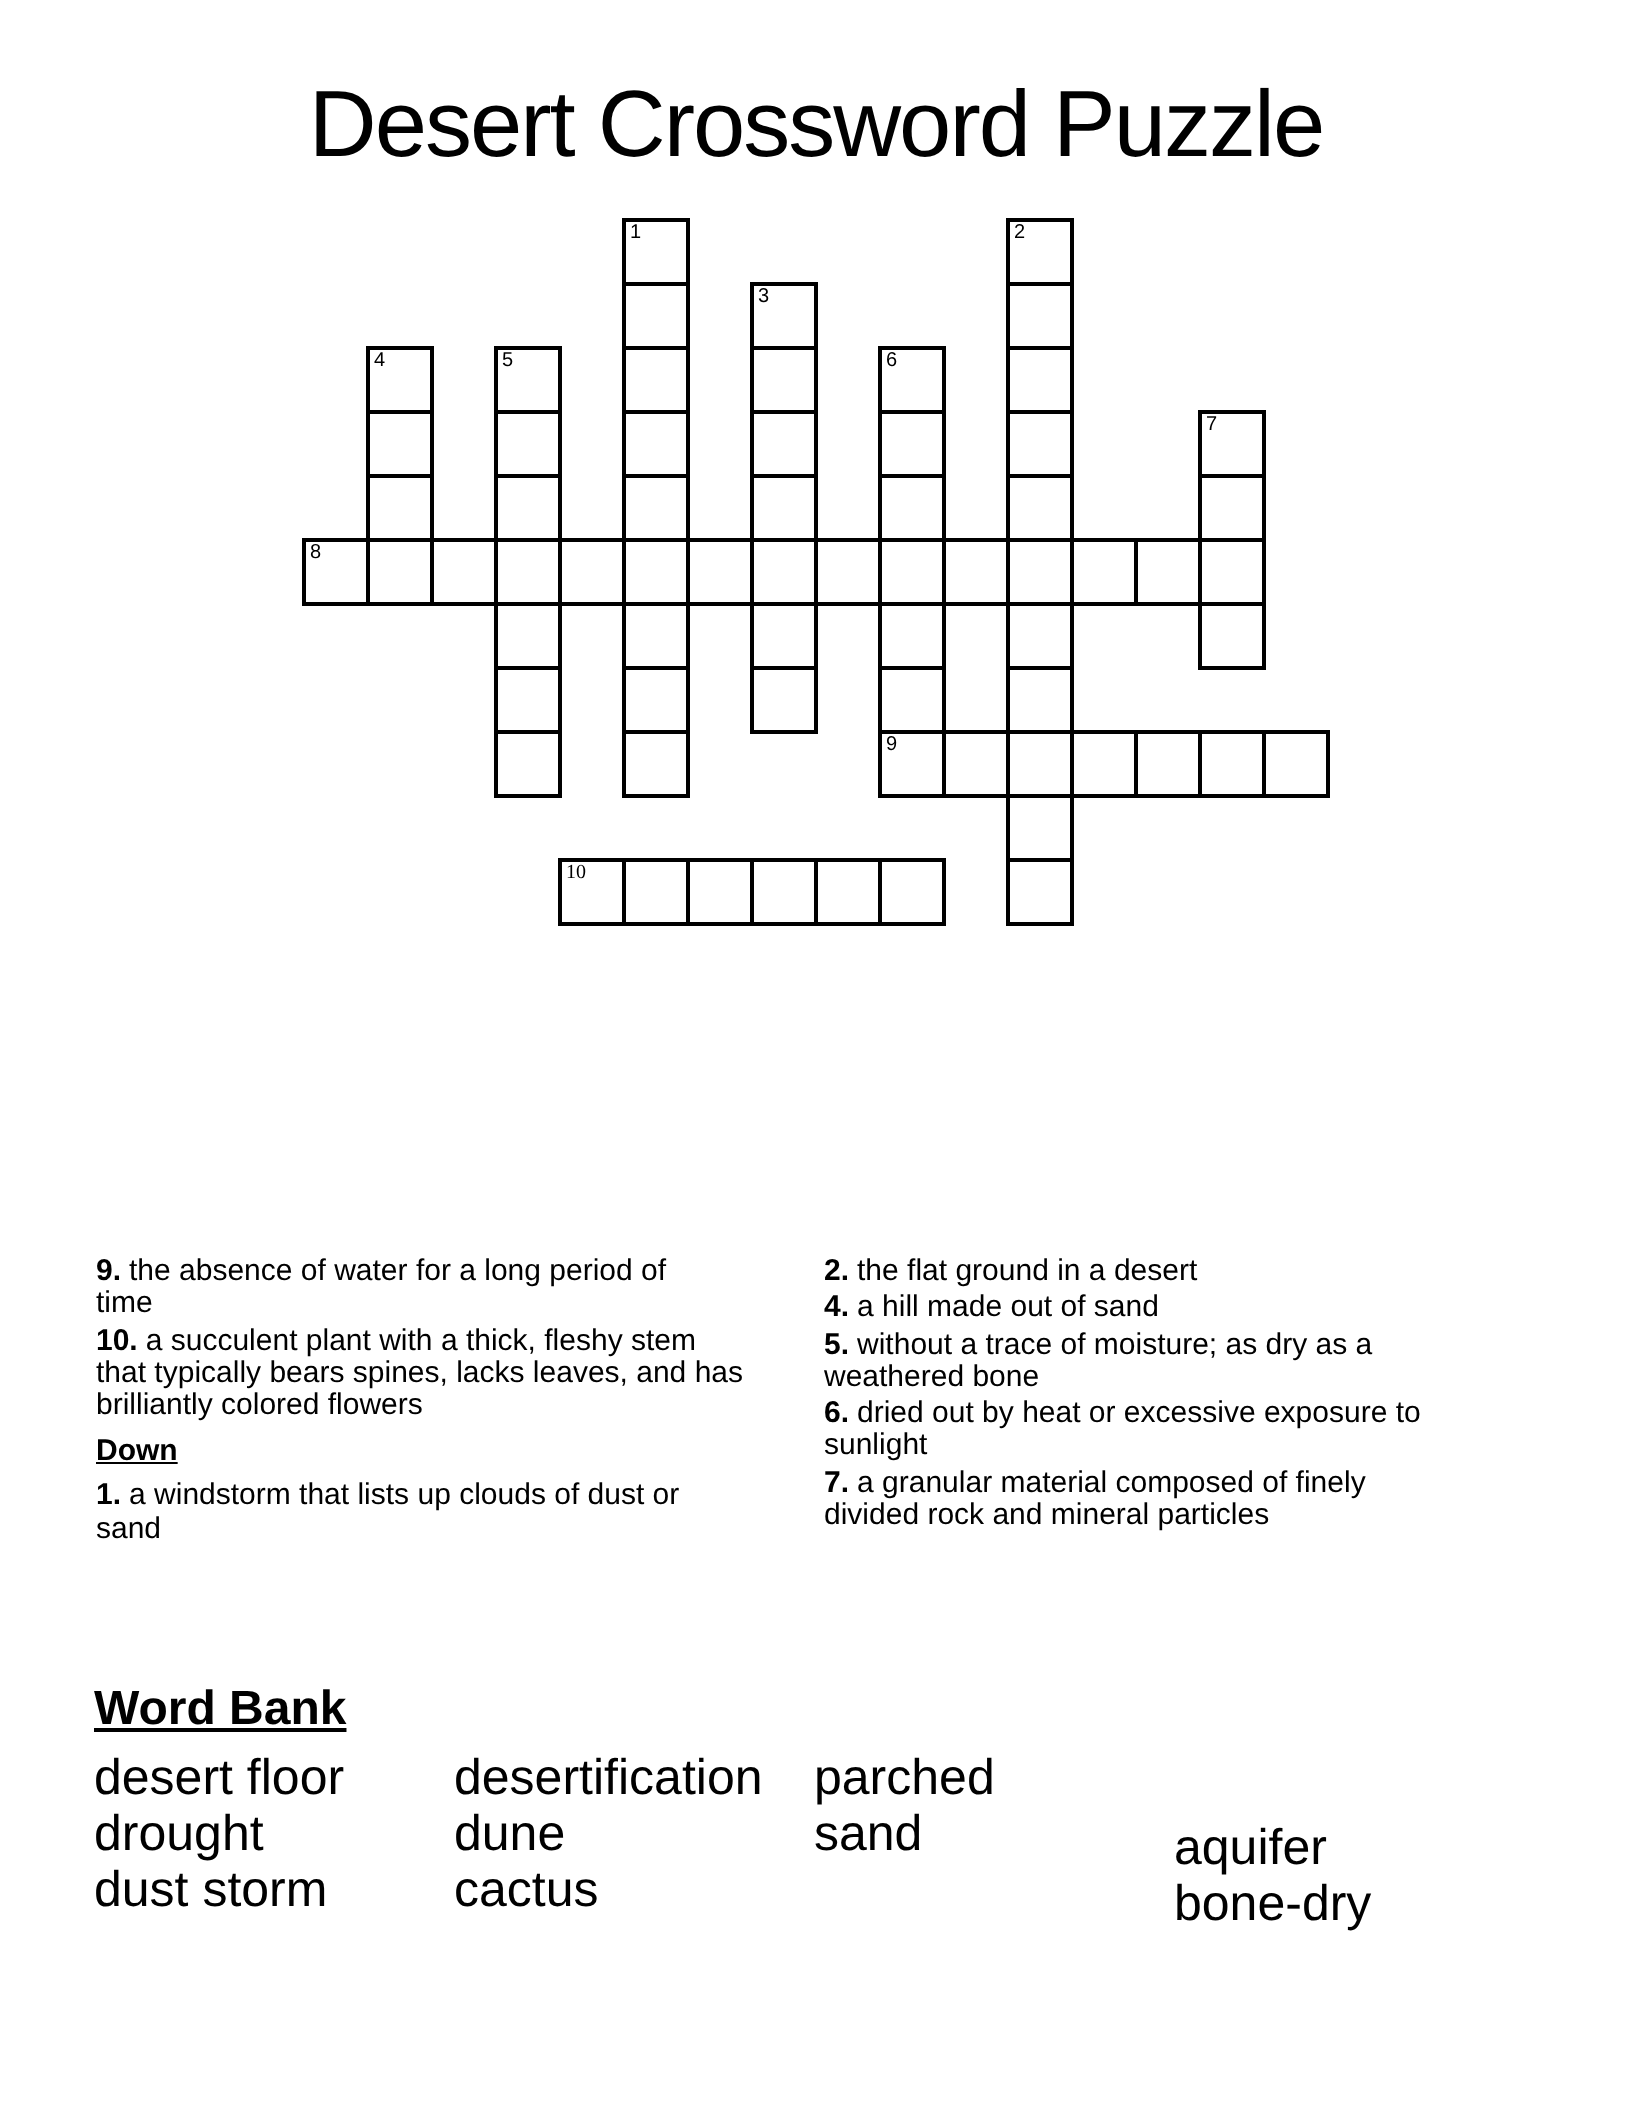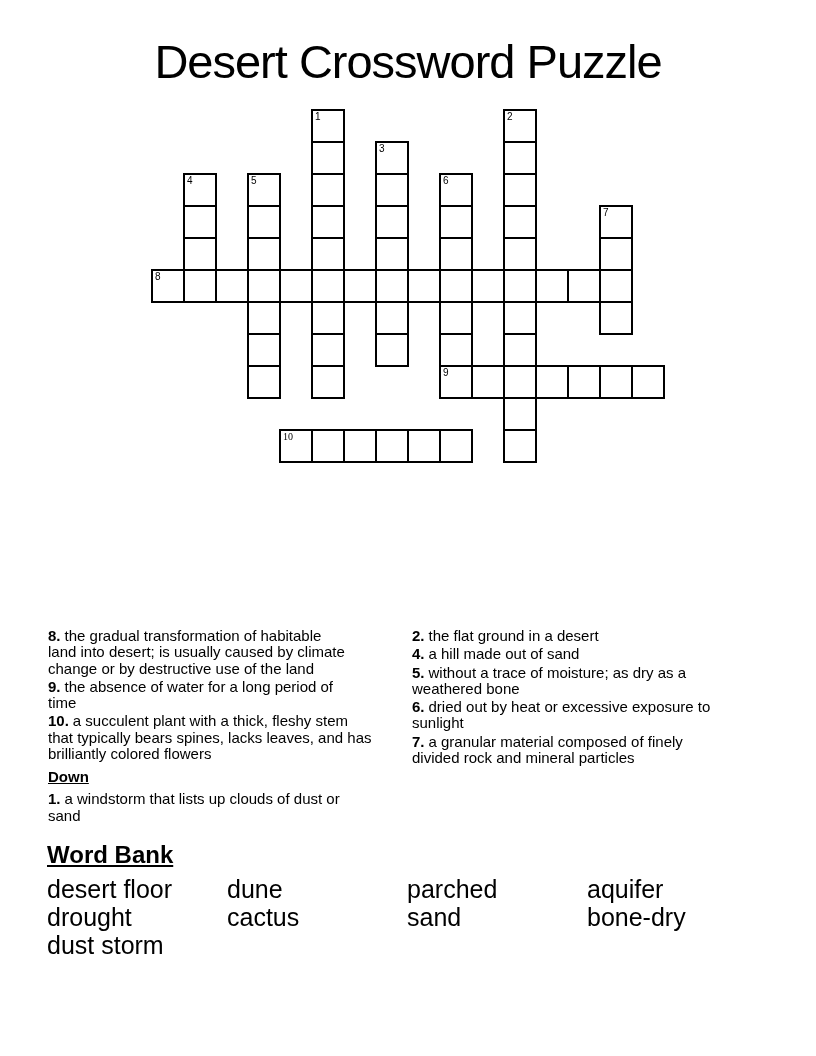--- a/index.html
+++ b/index.html
@@ -32,21 +32,21 @@
   .clue { margin:0 0 2px 0; font-size:15px; line-height:16.3px; }
   .clue .num { font-weight:700; margin-right:4px; }
   .clue .txt { white-space:pre-line; }
   .wordbank { position:absolute; left:47px; top:843px; width:740px; }
   .wb-head {
     font-size:24px; line-height:24px; font-weight:700;
     text-decoration:underline; margin:0 0 8px 0;
   }
   .wb-cols { display:flex; }
   .wb-col { width:180px; flex:0 0 auto; }
-  .wb-col:last-child { width:auto; }
+  .wb-col:last-child { width:auto;margin-top:35px; }
   .wb-item { font-size:25px; line-height:28px; }
 </style>
 </head>
 <body>
 
 <div class="page">
 
   <h1 class="title">Desert Crossword Puzzle</h1>
 
   <div class="grid" id="grid">
@@ -125,23 +125,20 @@
       <div class="cell" style="left: 160px; top: 320px;"></div>
       <div class="cell" style="left: 192px; top: 320px;"></div>
       <div class="cell" style="left: 224px; top: 320px;"></div>
       <div class="cell" style="left: 256px; top: 320px;"></div>
       <div class="cell" style="left: 288px; top: 320px;"></div>
       <span class="cellnum" style="left: 132px; top: 323px; font-family: Liberation Serif, serif;">10</span>
     </div>
 
   <div class="clue-col left">
     <div id="across-list">
-        <p class="clue"><span class="num">8.</span><span class="txt">the gradual transformation of habitable
-land into desert; is usually caused by climate
-change or by destructive use of the land</span></p>
         <p class="clue"><span class="num">9.</span><span class="txt">the absence of water for a long period of
 time</span></p>
         <p class="clue"><span class="num">10.</span><span class="txt">a succulent plant with a thick, fleshy stem
 that typically bears spines, lacks leaves, and has
 brilliantly colored flowers</span></p>
       </div>
     <h2 class="clue-head down">Down</h2>
     <div id="down-list-left">
         <p class="clue"><span class="num">1.</span><span class="txt">a windstorm that lists up clouds of dust or
 sand</span></p>
@@ -163,20 +160,21 @@
 
   <div class="wordbank">
     <h2 class="wb-head">Word Bank</h2>
     <div class="wb-cols" id="wb-cols">
         <div class="wb-col">
           <div class="wb-item">desert floor</div>
           <div class="wb-item">drought</div>
           <div class="wb-item">dust storm</div>
         </div>
         <div class="wb-col">
+          <div class="wb-item">desertification</div>
           <div class="wb-item">dune</div>
           <div class="wb-item">cactus</div>
         </div>
         <div class="wb-col">
           <div class="wb-item">parched</div>
           <div class="wb-item">sand</div>
         </div>
         <div class="wb-col">
           <div class="wb-item">aquifer</div>
           <div class="wb-item">bone-dry</div>

